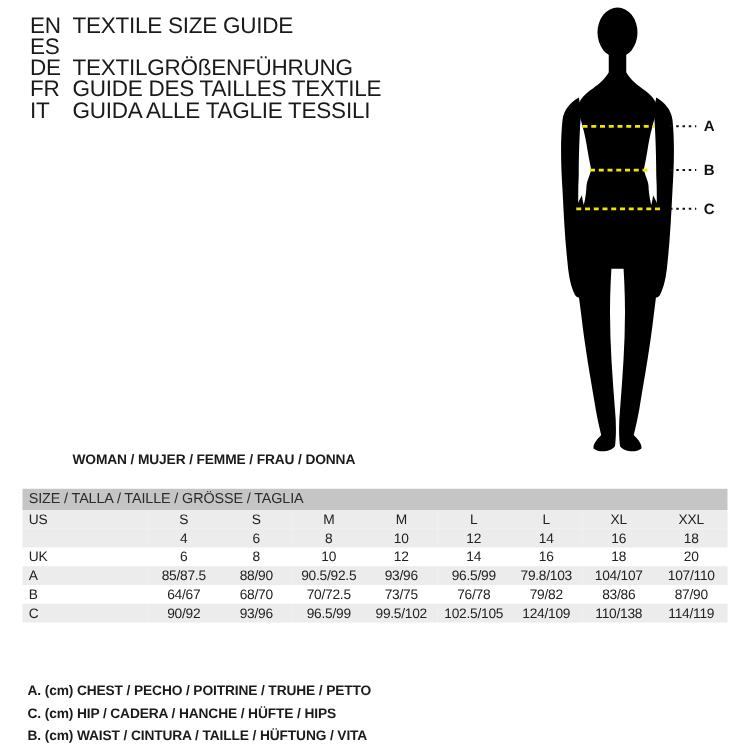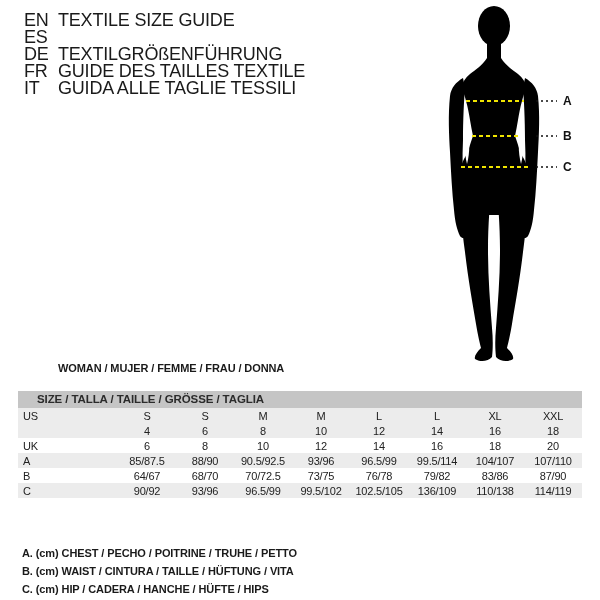--- a/index.html
+++ b/index.html
@@ -20,21 +20,21 @@
   .measure-label{position:absolute;font-size:12px;font-weight:bold;color:#111;}
   .measure-label.a{left:563px;top:94px;}
   .measure-label.b{left:563px;top:129px;}
   .measure-label.c{left:563px;top:160px;}
   
   .section-title{position:absolute;left:22px;top:362px;font-size:11px;font-weight:bold;letter-spacing:-0.1px;margin-left:36px;}
   
   .size-table-wrap{position:absolute;left:18px;top:391px;width:564px;}
   .size-table-header{
     background:#c5c5c5;height:17px;line-height:17px;
-    font-size:11.5px;font-weight:bold;color:#2b2b2b;padding-left:19px;letter-spacing:-0.1px;
+    font-size:11.5px;font-weight:normal;color:#2b2b2b;padding-left:5px;letter-spacing:-0.1px;
   }
   table.size-table{width:100%;border-collapse:collapse;table-layout:fixed;}
   table.size-table td{
     height:15px;font-size:11px;padding:0;text-align:center;color:#222;
     white-space:nowrap;letter-spacing:-0.2px;
   }
   table.size-table td.rlabel{width:95px;text-align:left;padding-left:5px;}
   tr.shaded{background:#ececec;margin-left:19px;}
   
   .legend{position:absolute;left:22px;top:544px;}
@@ -197,21 +197,21 @@
         <td>18</td>
         <td>20</td>
       </tr>
       <tr class="shaded">
         <td class="rlabel">A</td>
         <td>85/87.5</td>
         <td>88/90</td>
         <td>90.5/92.5</td>
         <td>93/96</td>
         <td>96.5/99</td>
-        <td>99.5/114</td>
+        <td>79.8/103</td>
         <td>104/107</td>
         <td>107/110</td>
       </tr>
       <tr>
         <td class="rlabel">B</td>
         <td>64/67</td>
         <td>68/70</td>
         <td>70/72.5</td>
         <td>73/75</td>
         <td>76/78</td>
@@ -219,25 +219,25 @@
         <td>83/86</td>
         <td>87/90</td>
       </tr>
       <tr class="shaded">
         <td class="rlabel">C</td>
         <td>90/92</td>
         <td>93/96</td>
         <td>96.5/99</td>
         <td>99.5/102</td>
         <td>102.5/105</td>
-        <td>136/109</td>
+        <td>124/109</td>
         <td>110/138</td>
         <td>114/119</td>
       </tr>
     </tbody>
   </table>
 </div>
 
 <div class="legend">
   <div class="legend-line">A. (cm) CHEST / PECHO / POITRINE / TRUHE / PETTO</div>
+  <div class="legend-line">C. (cm) HIP / CADERA / HANCHE / HÜFTE / HIPS</div>
   <div class="legend-line">B. (cm) WAIST / CINTURA / TAILLE / HÜFTUNG / VITA</div>
-  <div class="legend-line">C. (cm) HIP / CADERA / HANCHE / HÜFTE / HIPS</div>
 </div>
 
 </body></html>

